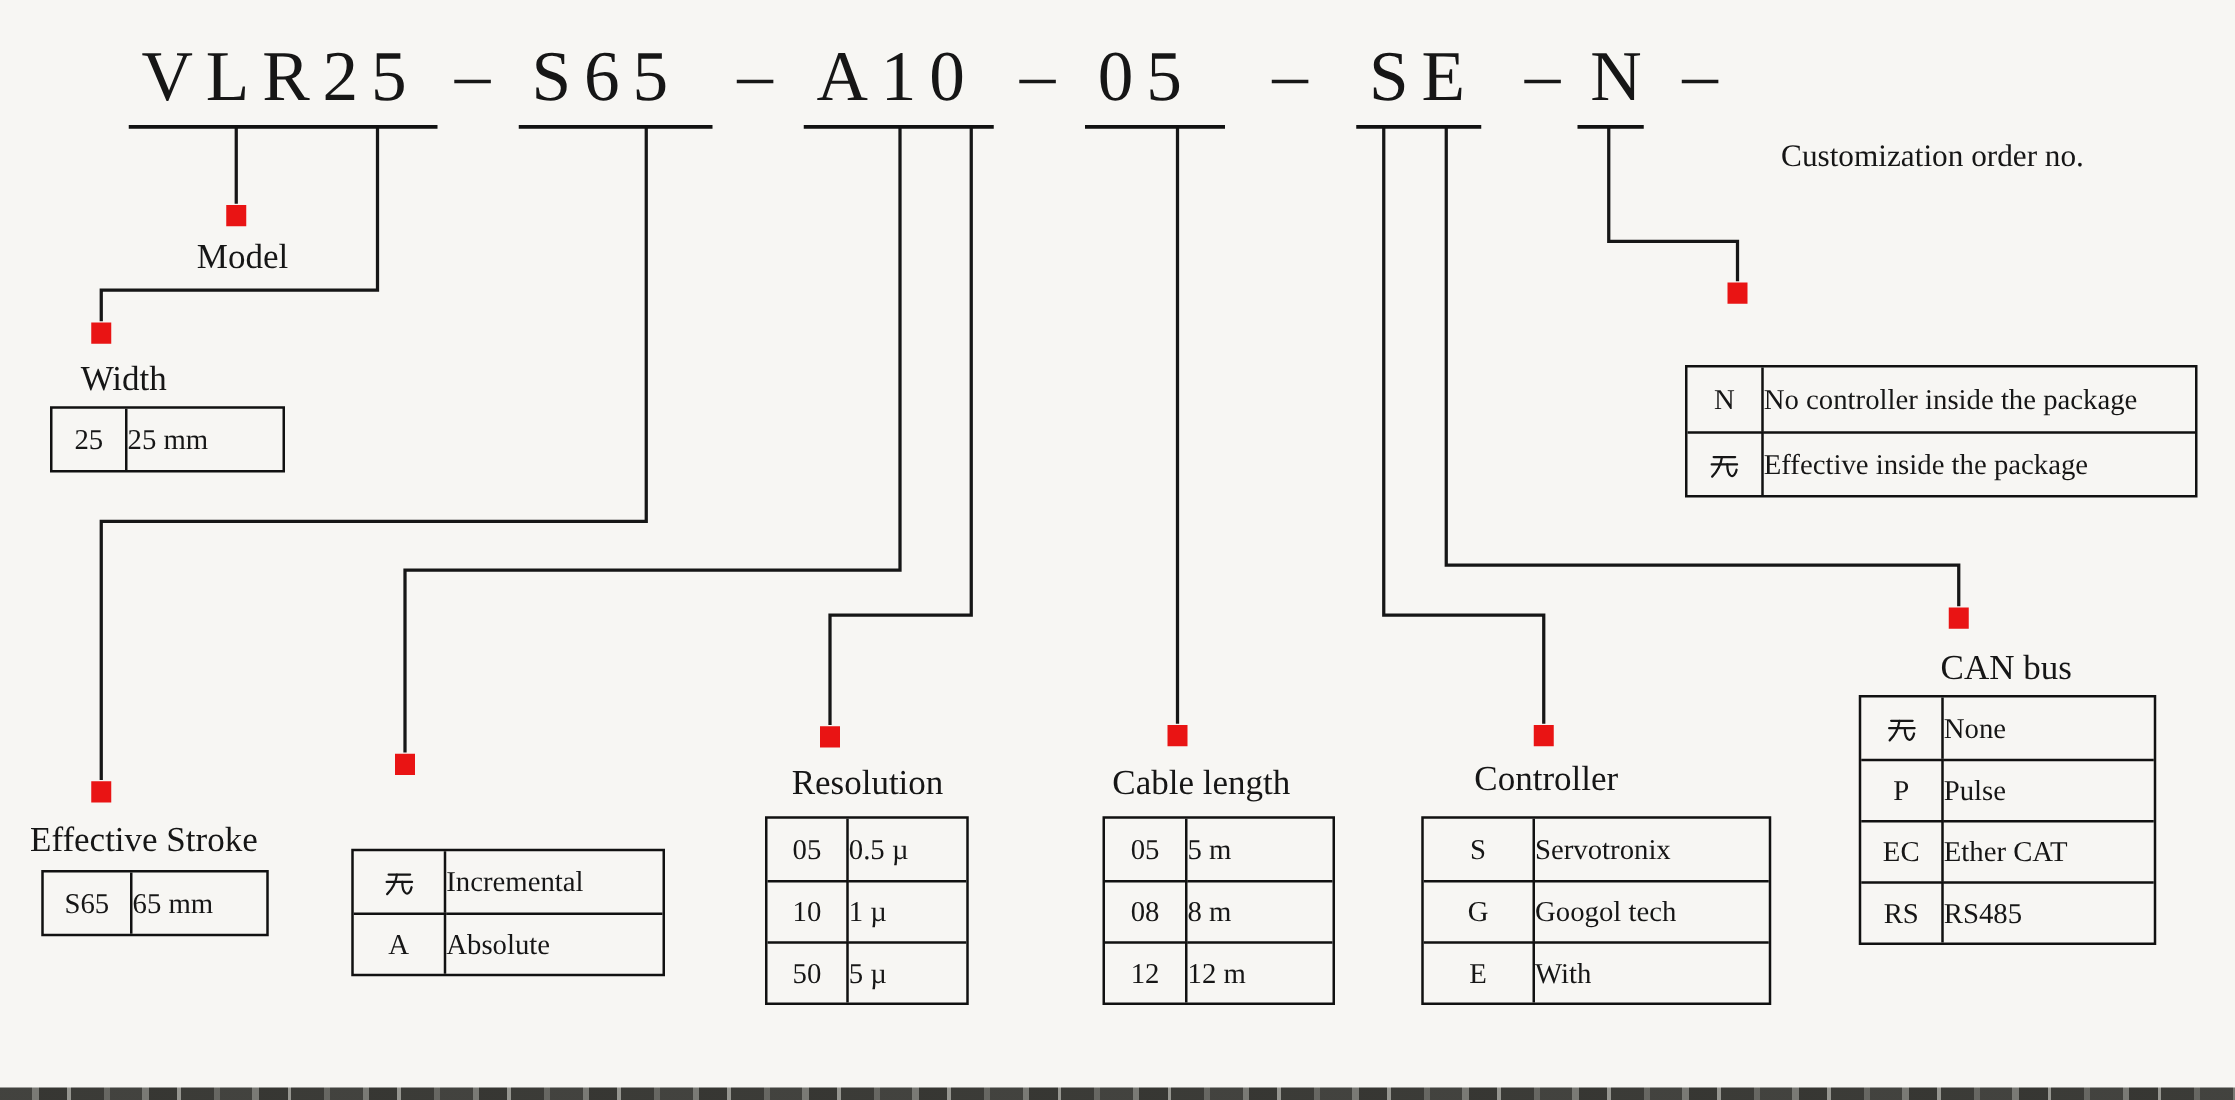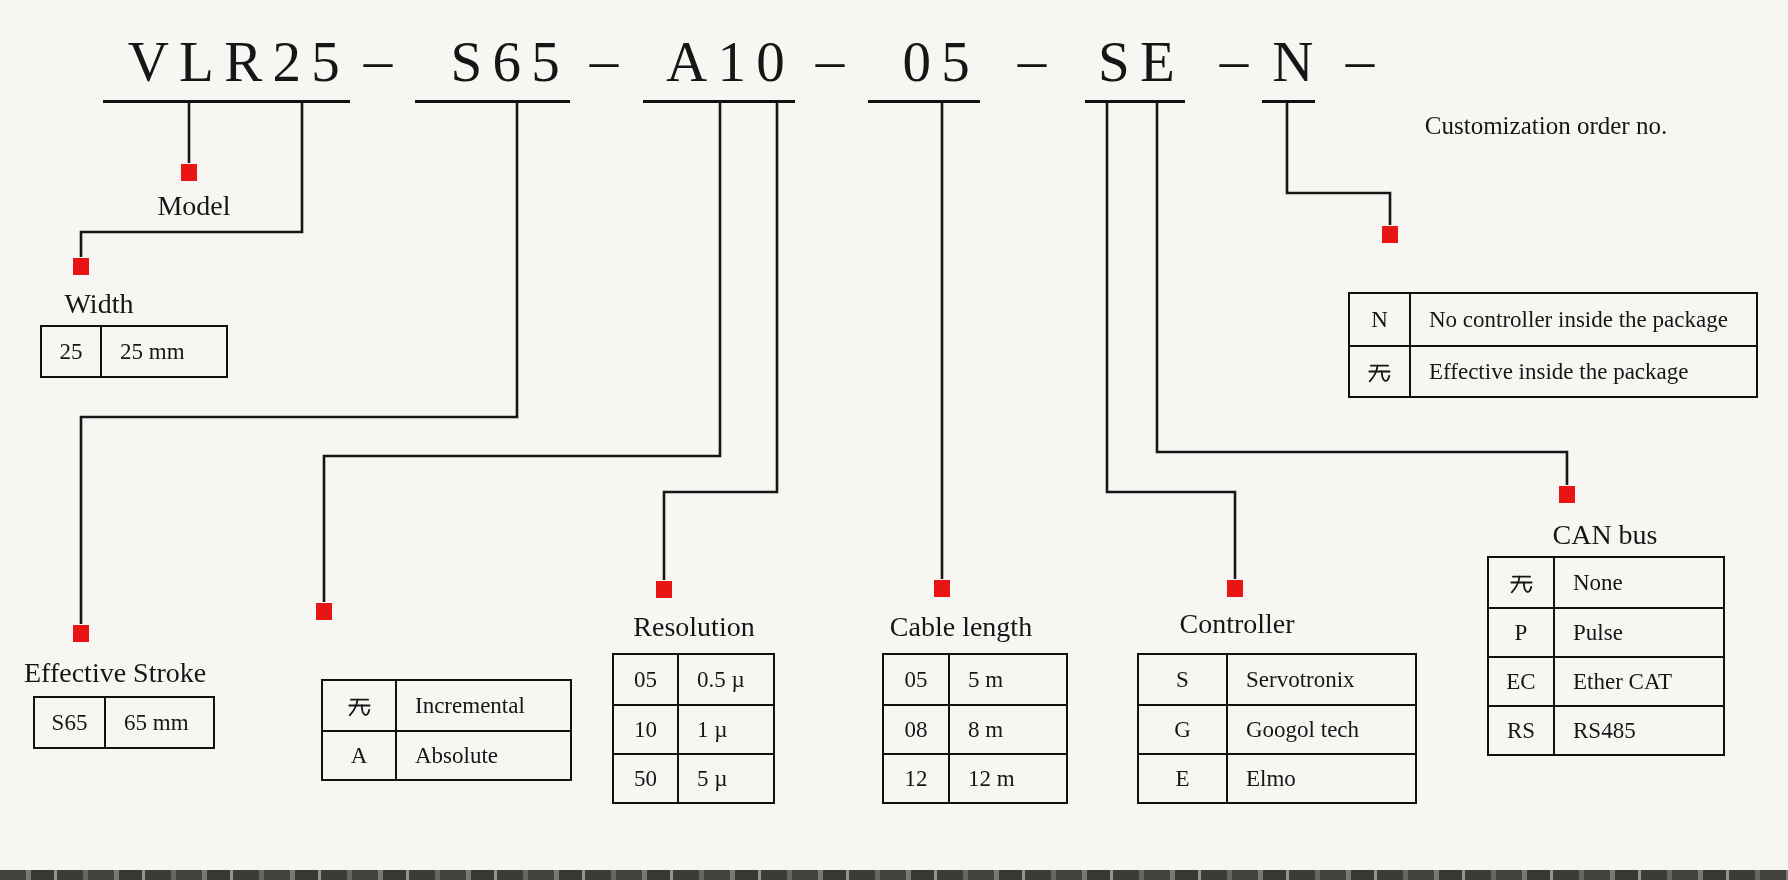--- a/index.html
+++ b/index.html
@@ -10,21 +10,21 @@
     background:#f7f6f3;
     overflow:hidden;
     font-family:"Liberation Serif","DejaVu Serif",serif;
     color:#161616;
   }
   svg.overlay{position:absolute;left:0;top:0;}
   .seg{
     position:absolute;top:32px;height:62px;
     font-size:57px;line-height:60px;
     letter-spacing:0.18em;text-indent:0.18em;
-    text-align:right;
+    text-align:left;
     border-bottom:3px solid #111;
     padding-bottom:6px;
     white-space:nowrap;
   }
   .dash{
     position:absolute;top:30px;height:62px;
     font-size:57px;line-height:60px;text-align:center;
   }
   .lbl{
     position:absolute;
@@ -35,21 +35,21 @@
     position:absolute;display:grid;
     border:2.5px solid #111;
     background:transparent;
   }
   .cell{
     display:flex;align-items:center;
     font-size:23px;
     white-space:nowrap;
   }
   .code{justify-content:center;border-right:2.5px solid #111;}
-  .desc{padding-left:18px;padding-right:10px;}
+  .desc{padding-right:10px;}
   .bt{border-top:2.5px solid #111;}
   svg.wu{display:block;}
   #bottom-edge{
     position:absolute;left:0;top:870px;width:1788px;height:10px;
     background:repeating-linear-gradient(90deg,
       #33332f 0 26px,#6f6f6a 26px 31px,#262622 31px 54px,
       #8d8d87 54px 57px,#2b2b27 57px 83px,#5a5a55 83px 88px);
     opacity:.92;
   }
 </style>
@@ -105,21 +105,21 @@
     <div class="cell code">25</div>
     <div class="cell desc">25 mm</div>
   </div>
 
   <div class="lbl" style="left:24px;top:659px;width:180px;">Effective Stroke</div>
   <div class="tbl" style="left:33px;top:696px;width:178px;grid-template-columns:71px 1fr;grid-auto-rows:49px;">
     <div class="cell code">S65</div>
     <div class="cell desc">65 mm</div>
   </div>
 
-  <div class="tbl" style="left:281px;top:679px;width:247px;grid-template-columns:74px 1fr;grid-auto-rows:49px;margin-left:40px;">
+  <div class="tbl" style="left:281px;top:679px;width:247px;grid-template-columns:74px 1fr;grid-auto-rows:49px;">
     <div class="cell code">
       <svg class="wu" width="25" height="25" viewBox="0 0 32 32" fill="none" stroke="#161616" stroke-width="2.3" stroke-linecap="round" aria-label="无">
         <path d="M5 8.5 H27"></path>
           <path d="M3 16 H29"></path>
         <path d="M13.5 8.5 C12.5 16 8.5 23.5 3.5 28.5"></path>
         <path d="M19 16 C19 21.5 19.5 25.5 22.5 27.5 C25 29 27.5 26.5 28.5 21.5"></path>
       </svg>
     </div>
     <div class="cell desc">Incremental</div>
     <div class="cell code bt">A</div>
@@ -146,21 +146,21 @@
     <div class="cell desc bt">12 m</div>
   </div>
 
   <div class="lbl" style="left:1167px;top:610px;width:140px;">Controller</div>
   <div class="tbl" style="left:1137px;top:653px;width:276px;grid-template-columns:89px 1fr;grid-auto-rows:49px;">
     <div class="cell code">S</div>
     <div class="cell desc">Servotronix</div>
     <div class="cell code bt">G</div>
     <div class="cell desc bt">Googol tech</div>
     <div class="cell code bt">E</div>
-    <div class="cell desc bt">Elmo</div>
+    <div class="cell desc bt">With</div>
   </div>
 
   <div class="tbl" style="left:1348px;top:292px;width:406px;grid-template-columns:61px 1fr;grid-auto-rows:51px;">
     <div class="cell code">N</div>
     <div class="cell desc">No controller inside the package</div>
     <div class="cell code bt">
       <svg class="wu" width="25" height="25" viewBox="0 0 32 32" fill="none" stroke="#161616" stroke-width="2.3" stroke-linecap="round" aria-label="无">
         <path d="M5 8.5 H27"></path>
           <path d="M3 16 H29"></path>
         <path d="M13.5 8.5 C12.5 16 8.5 23.5 3.5 28.5"></path>

